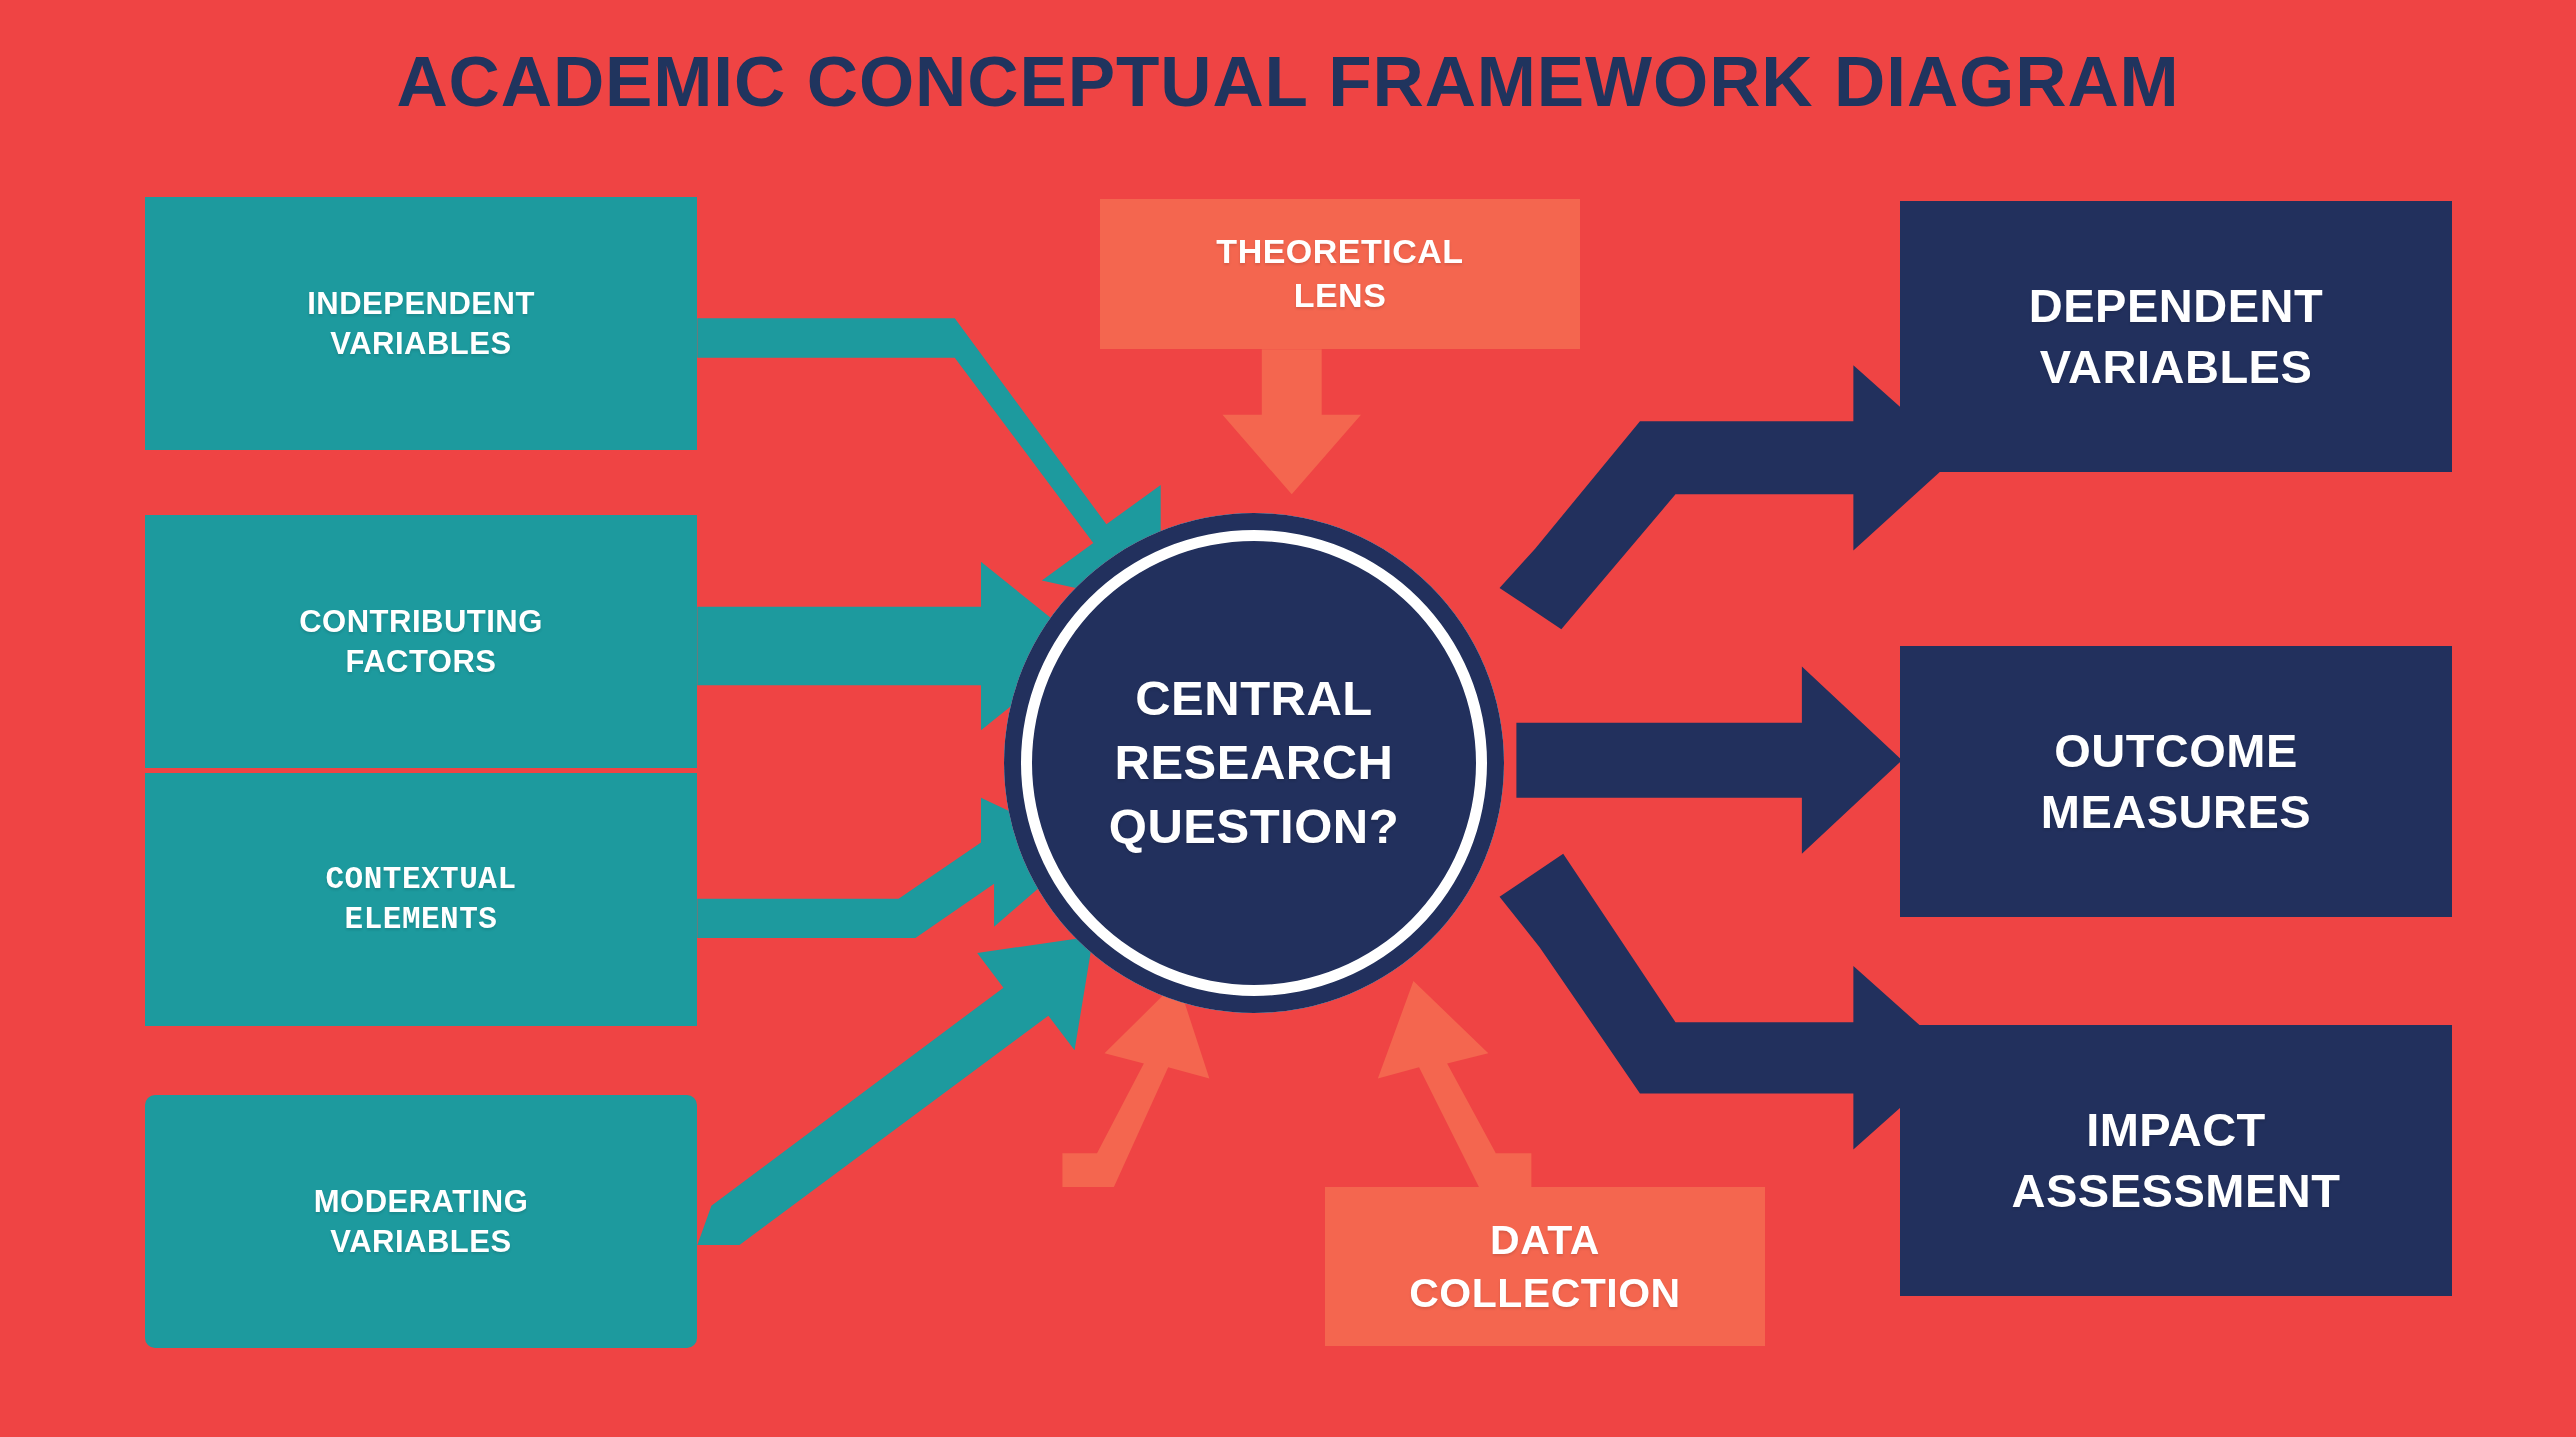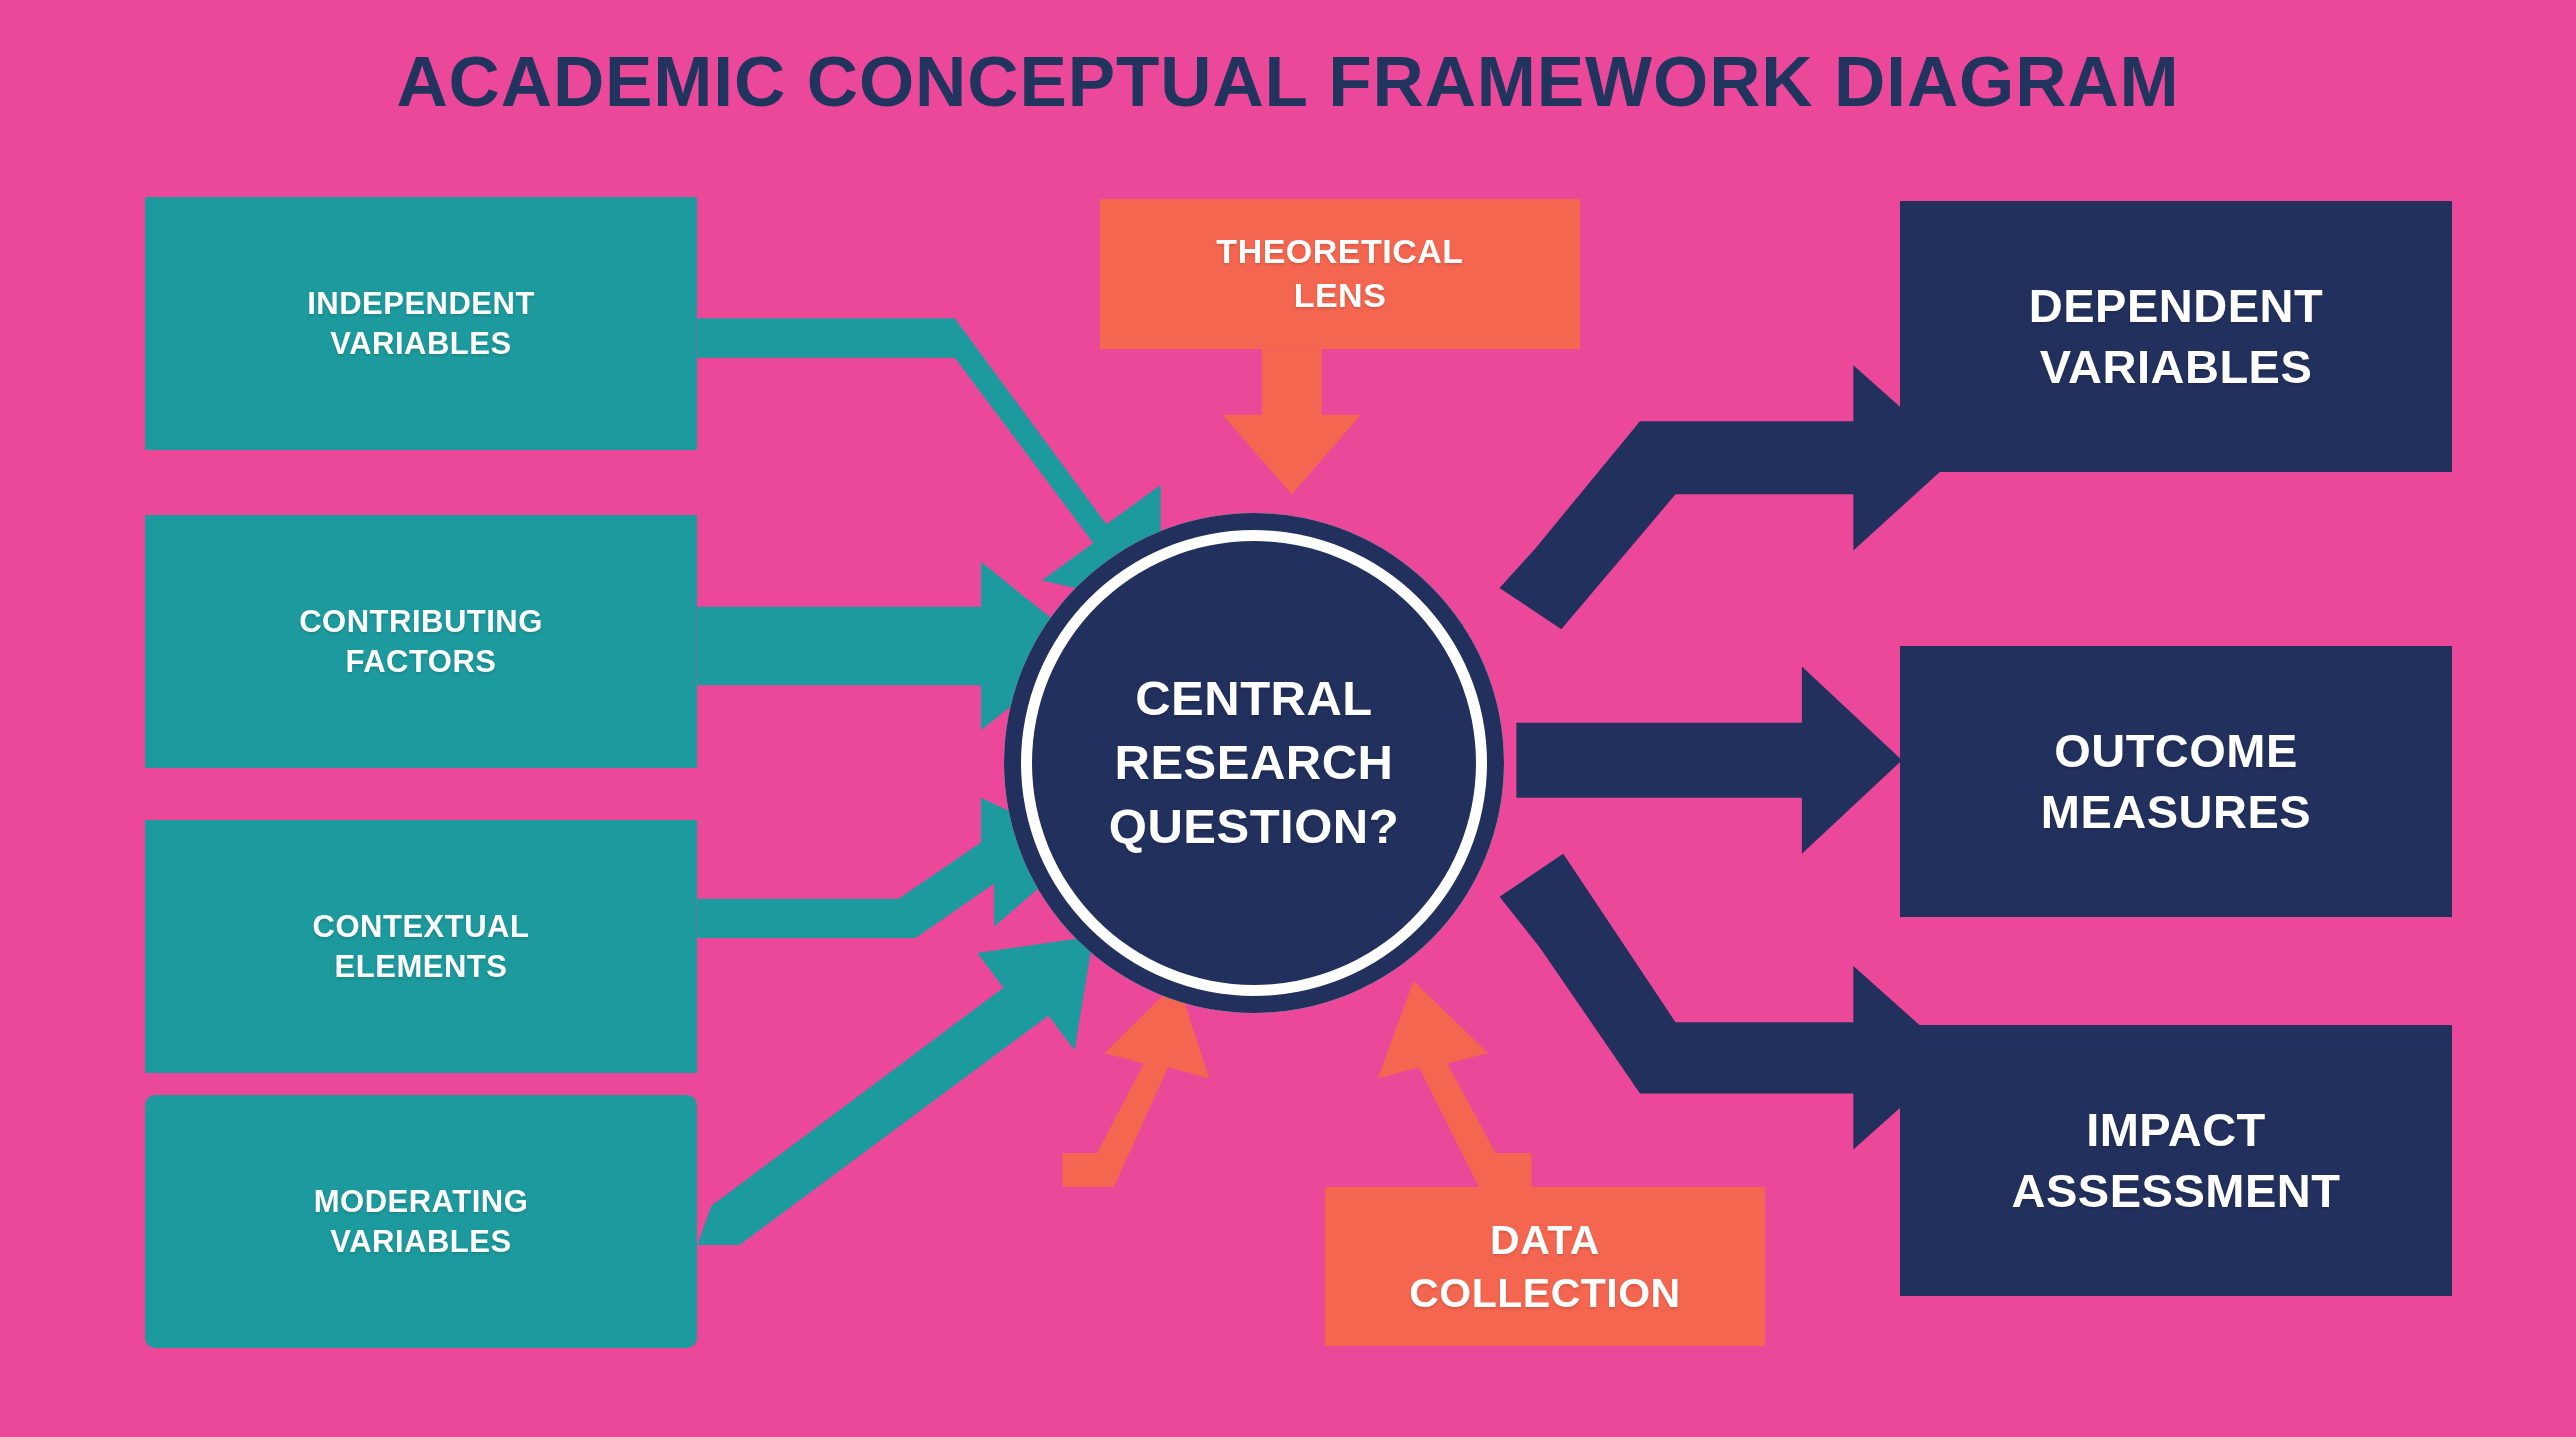--- a/index.html
+++ b/index.html
@@ -4,21 +4,21 @@
 <style>
   html, body {
     margin: 0;
     padding: 0;
     background: #ffffff;
   }
   #stage {
     position: relative;
     width: 2576px;
     height: 1438px;
-    background: #ec4899;
+    background: #ef4444;
     overflow: hidden;
     font-family: "Liberation Sans", sans-serif;
   }
 
   #page-title {
     position: absolute;
     top: 43px;
     left: 0;
     width: 2576px;
     text-align: center;
@@ -60,21 +60,21 @@
 
   .left-box {
     width: 552px;
     height: 253px;
     left: 145px;
     font-size: 31px;
     padding: 0 26px;
   }
   #node-independent-variables { top: 197px; }
   #node-contributing-factors  { top: 515px; }
-  #node-contextual-elements   { top: 820px; }
+  #node-contextual-elements   { top: 773px; font-family: Liberation Mono, monospace; }
   #node-moderating-variables  { top: 1095px; border-radius: 10px; }
 
   .right-box {
     width: 552px;
     height: 271px;
     left: 1900px;
     font-size: 47px;
     padding: 0 12px;
   }
   #node-dependent-variables { top: 201px; }

